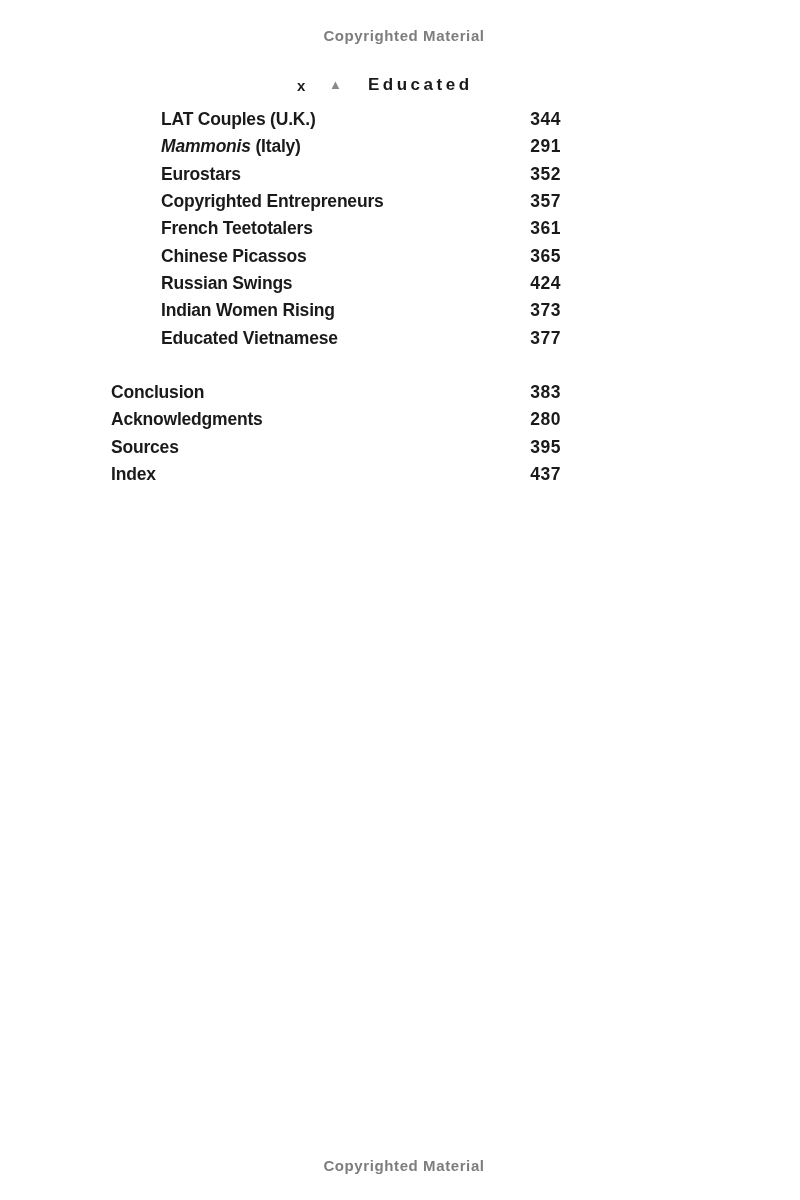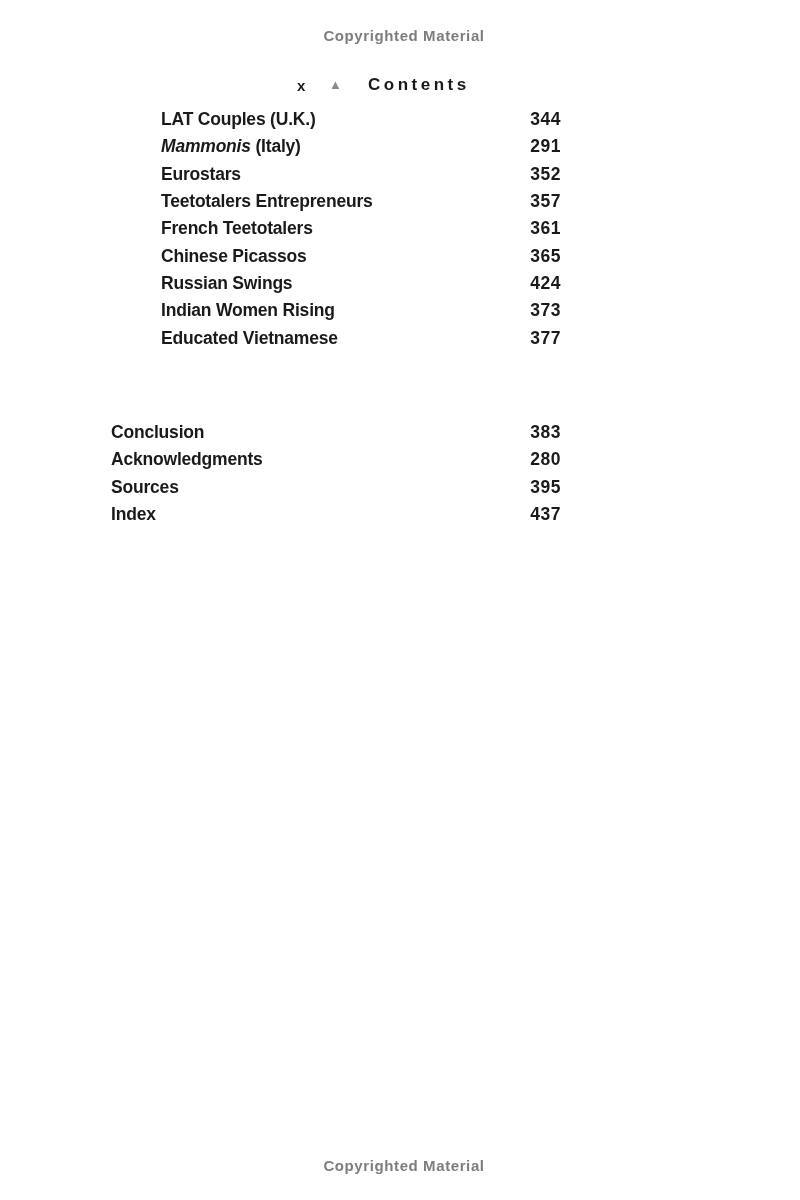--- a/index.html
+++ b/index.html
@@ -62,21 +62,21 @@
     letter-spacing: 3.5px;
   }
 
   
   .toc-list {
     position: absolute;
     left: 111px;
     width: 450px;
   }
   .toc-list.sub-list  { top: 106px; }
-  .toc-list.main-list { top: 379px; margin-top: 40px; }
+  .toc-list.main-list { top: 379px; }
 
   .toc-row {
     display: flex;
     justify-content: space-between;
     align-items: center;
     height: 27.3px;
     font-size: 17.5px;
     font-weight: bold;
     letter-spacing: -0.2px;
   }
@@ -89,38 +89,38 @@
   }
 </style>
 </head>
 <body>
 
 <div class="copyright top">Copyrighted Material</div>
 
 <div class="toc-header">
   <span class="folio">x</span>
   <span class="tri-icon">▲</span>
-  <span class="toc-title">Contents</span>
+  <span class="toc-title">Educated</span>
 </div>
 
 <div class="toc-list sub-list">
   <div class="toc-row">
     <span class="entry-title"><em></em><span>LAT Couples (U.K.)</span></span>
     <span class="page-num">344</span>
   </div>
   <div class="toc-row">
     <span class="entry-title"><em>Mammonis</em><span> (Italy)</span></span>
     <span class="page-num">291</span>
   </div>
   <div class="toc-row">
     <span class="entry-title"><em></em><span>Eurostars</span></span>
     <span class="page-num">352</span>
   </div>
   <div class="toc-row">
-    <span class="entry-title"><em></em><span>Teetotalers Entrepreneurs</span></span>
+    <span class="entry-title"><em></em><span>Copyrighted Entrepreneurs</span></span>
     <span class="page-num">357</span>
   </div>
   <div class="toc-row">
     <span class="entry-title"><em></em><span>French Teetotalers</span></span>
     <span class="page-num">361</span>
   </div>
   <div class="toc-row">
     <span class="entry-title"><em></em><span>Chinese Picassos</span></span>
     <span class="page-num">365</span>
   </div>

